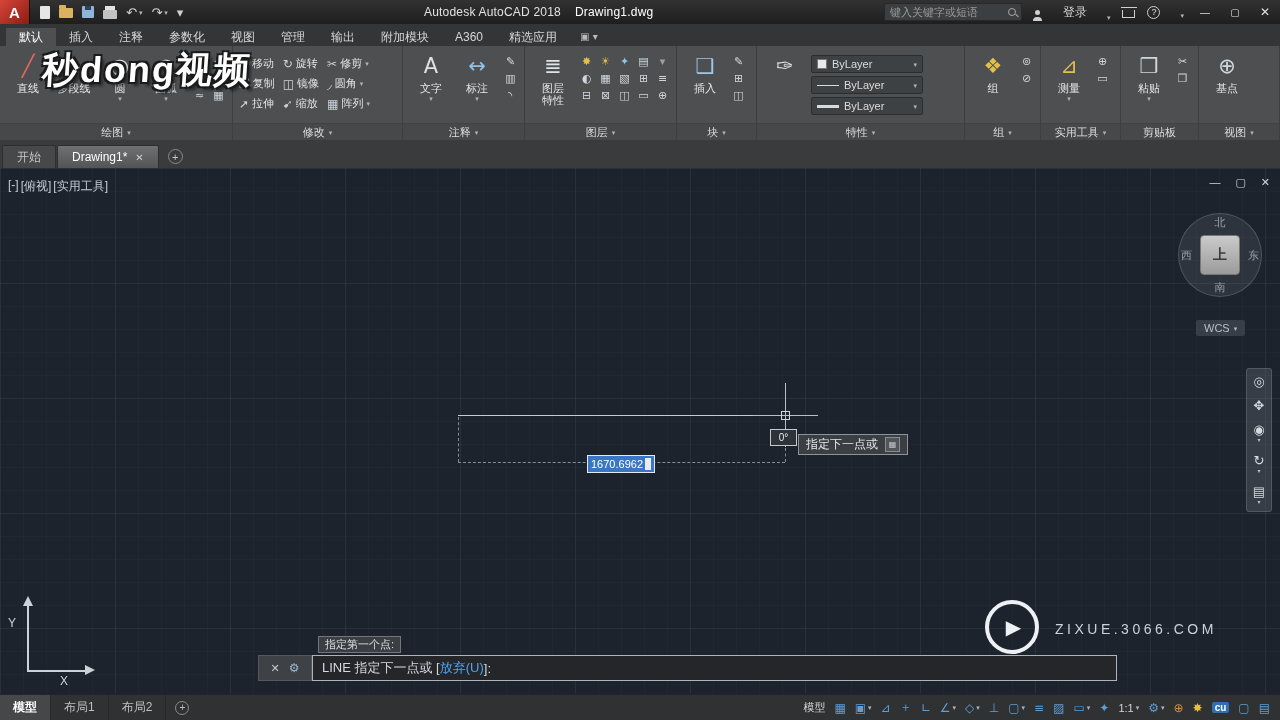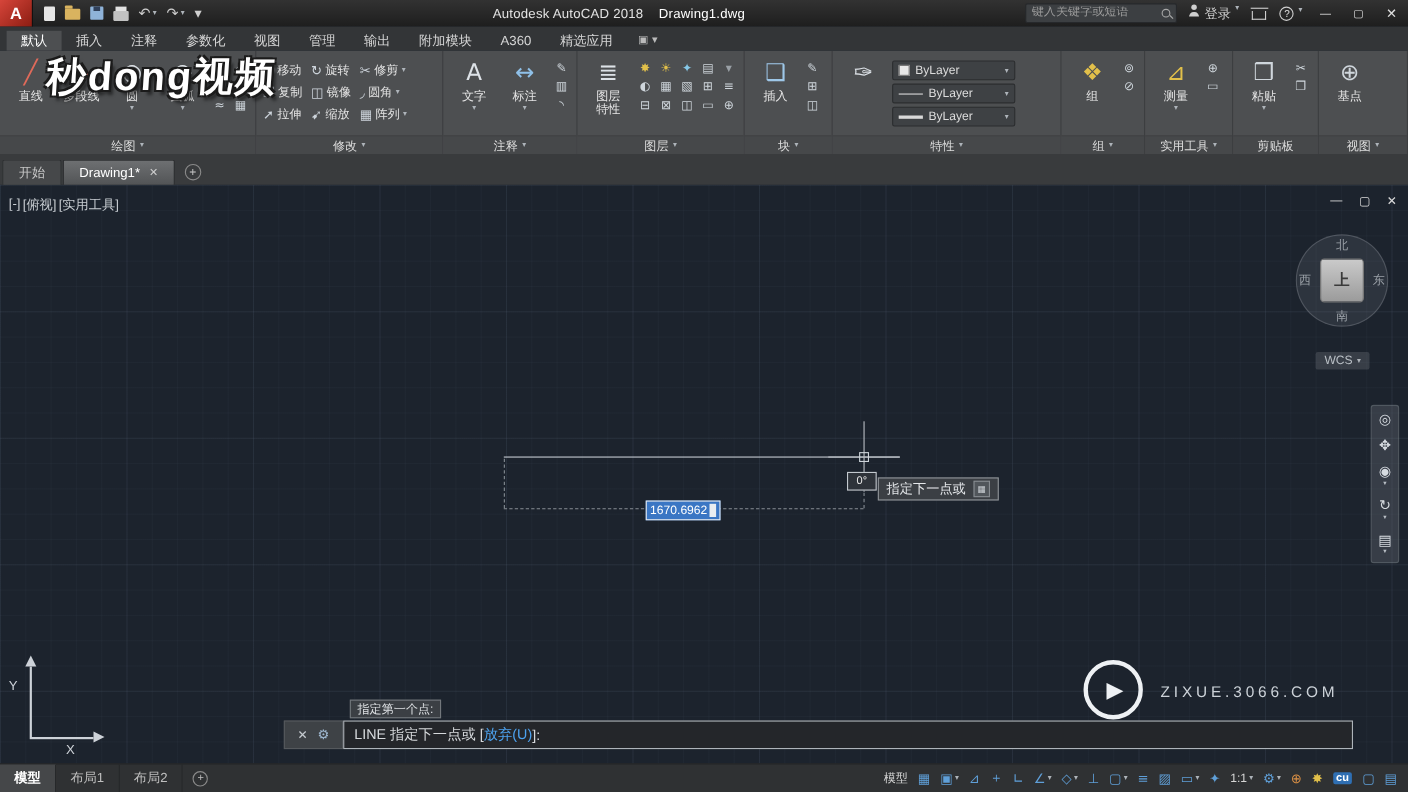--- a/index.html
+++ b/index.html
@@ -17,26 +17,26 @@
 .icon-page{width:10px;height:13px;background:#e6e6e6;border-radius:1px;display:inline-block}
 .icon-folder{width:14px;height:10px;background:#d9b35f;border-radius:1px;position:relative;margin-top:2px;display:inline-block}
 .icon-folder:before{content:"";position:absolute;top:-3px;left:0;width:7px;height:3px;background:#d9b35f;border-radius:1px 1px 0 0}
 .icon-floppy{width:12px;height:12px;background:#8fb3d9;border-radius:1px;position:relative;display:inline-block}
 .icon-floppy:before{content:"";position:absolute;top:0;left:3px;width:6px;height:4px;background:#30405a}
 .icon-printer{width:14px;height:9px;background:#c2c2c2;border-radius:1px;position:relative;margin-top:5px;display:inline-block}
 .icon-printer:before{content:"";position:absolute;top:-4px;left:2px;width:10px;height:4px;background:#e2e2e2}
 .title-center{flex:1;text-align:center;color:#e2e2e2;letter-spacing:.2px;white-space:nowrap;overflow:hidden}
 .title-center .doc{margin-left:14px;color:#fff}
 .search-box{width:138px;height:18px;background:#3c3f42;border:1px solid #26282b;border-radius:2px;display:flex;align-items:center;padding:0 5px;margin-right:10px}
-.search-input{flex:1;background:transparent;border:none;outline:none;color:#a8a8a8;font-size:11px;font-family:Liberation Mono, monospace;min-width:0}
+.search-input{flex:1;background:transparent;border:none;outline:none;color:#a8a8a8;font-size:11px;font-family:Liberation Serif, serif;min-width:0}
 .search-input::placeholder{color:#9a9a9a}
 .icon-magnifier{width:8px;height:8px;border:1px solid #a8a8a8;border-radius:50%;position:relative;flex:none;display:inline-block}
 .icon-magnifier:after{content:"";position:absolute;width:4px;height:1px;background:#a8a8a8;right:-4px;bottom:-1px;transform:rotate(45deg)}
 .tb-right{display:flex;align-items:center;gap:12px;margin-right:6px}
-.tbtn{display:flex;align-items:flex-start;gap:4px;color:#d0d0d0}
+.tbtn{display:flex;align-items:flex-end;gap:20px;color:#d0d0d0}
 .icon-person{width:11px;height:11px;position:relative;display:inline-block}
 .icon-person:before{content:"";position:absolute;top:0;left:3px;width:5px;height:5px;border-radius:50%;background:#cfcfcf}
 .icon-person:after{content:"";position:absolute;bottom:0;left:1px;width:9px;height:4px;border-radius:4px 4px 0 0;background:#cfcfcf}
 .icon-cart{width:13px;height:8px;border:1px solid #cfcfcf;border-top:none;position:relative;margin-top:3px;display:inline-block}
 .icon-cart:before{content:"";position:absolute;top:-3px;left:-2px;width:16px;height:1px;background:#cfcfcf}
 .icon-help{width:13px;height:13px;border:1px solid #cfcfcf;border-radius:50%;font-size:9px;display:flex;align-items:center;justify-content:center;color:#e0e0e0}
 .win-btns{display:flex;height:24px}
 .win-btn{width:30px;display:flex;align-items:center;justify-content:center;font-size:10px;color:#e0e0e0}
 .win-btn.close{font-size:12px}
 
@@ -112,21 +112,21 @@
 .cursorblk{width:6px;height:12px;background:#e9edf1}
 .dyn-ang{position:absolute;left:770px;top:261px;width:27px;height:17px;border:1px solid #c3c9cf;background:#2e333a;color:#e8e8e8;font-size:10px;display:flex;align-items:center;justify-content:center}
 .dyn-tip{position:absolute;left:798px;top:266px;height:21px;background:#3b3f44;border:1px solid #8f9499;color:#e4e7ea;font-size:12px;display:flex;align-items:center;padding:0 7px;gap:7px;white-space:nowrap}
 .tip-btn{width:15px;height:15px;background:#51565b;border:1px solid #878c91;display:flex;align-items:center;justify-content:center;font-size:8px;color:#c9ced3}
 .first-tip{position:absolute;left:318px;top:468px;height:17px;background:#3b3f44;border:1px solid #72777c;color:#dde0e3;font-size:11px;display:flex;align-items:center;padding:0 6px;white-space:nowrap}
 
 
 .cmd-handle{position:absolute;left:258px;top:487px;width:54px;height:26px;background:#3e4246;border:1px solid #55595d;display:flex;align-items:center;justify-content:center;gap:9px;color:#c6cbd0}
 .cmd-close{font-size:11px}
 .cmd-wrench{font-size:12px;color:#9fb8d0}
-.cmd-bar{position:absolute;left:312px;top:487px;width:918px;height:26px;background:#24262a;border:1px solid #aeb4ba;display:flex;align-items:center;padding:0 9px;font-size:13px;color:#d6d9dc;white-space:pre}
+.cmd-bar{position:absolute;left:312px;top:487px;width:805px;height:26px;background:#24262a;border:1px solid #aeb4ba;display:flex;align-items:center;padding:0 9px;font-size:13px;color:#d6d9dc;white-space:pre}
 .cmd-opt{color:#4da3f0}
 
 
 .ucs{position:absolute;left:0;top:420px;width:110px;height:100px;pointer-events:none}
 .ucs-y{position:absolute;left:27px;top:18px;width:2px;height:64px;background:#cdd2d8}
 .ucs-ya{position:absolute;left:23px;top:8px;width:0;height:0;border-left:5px solid transparent;border-right:5px solid transparent;border-bottom:10px solid #cdd2d8}
 .ucs-x{position:absolute;left:27px;top:82px;width:58px;height:2px;background:#cdd2d8}
 .ucs-xa{position:absolute;left:85px;top:77px;width:0;height:0;border-top:5px solid transparent;border-bottom:5px solid transparent;border-left:10px solid #cdd2d8}
 .ucs-ylbl{position:absolute;left:8px;top:28px;color:#cdd2d8;font-size:12px}
 .ucs-xlbl{position:absolute;left:60px;top:86px;color:#cdd2d8;font-size:12px}

